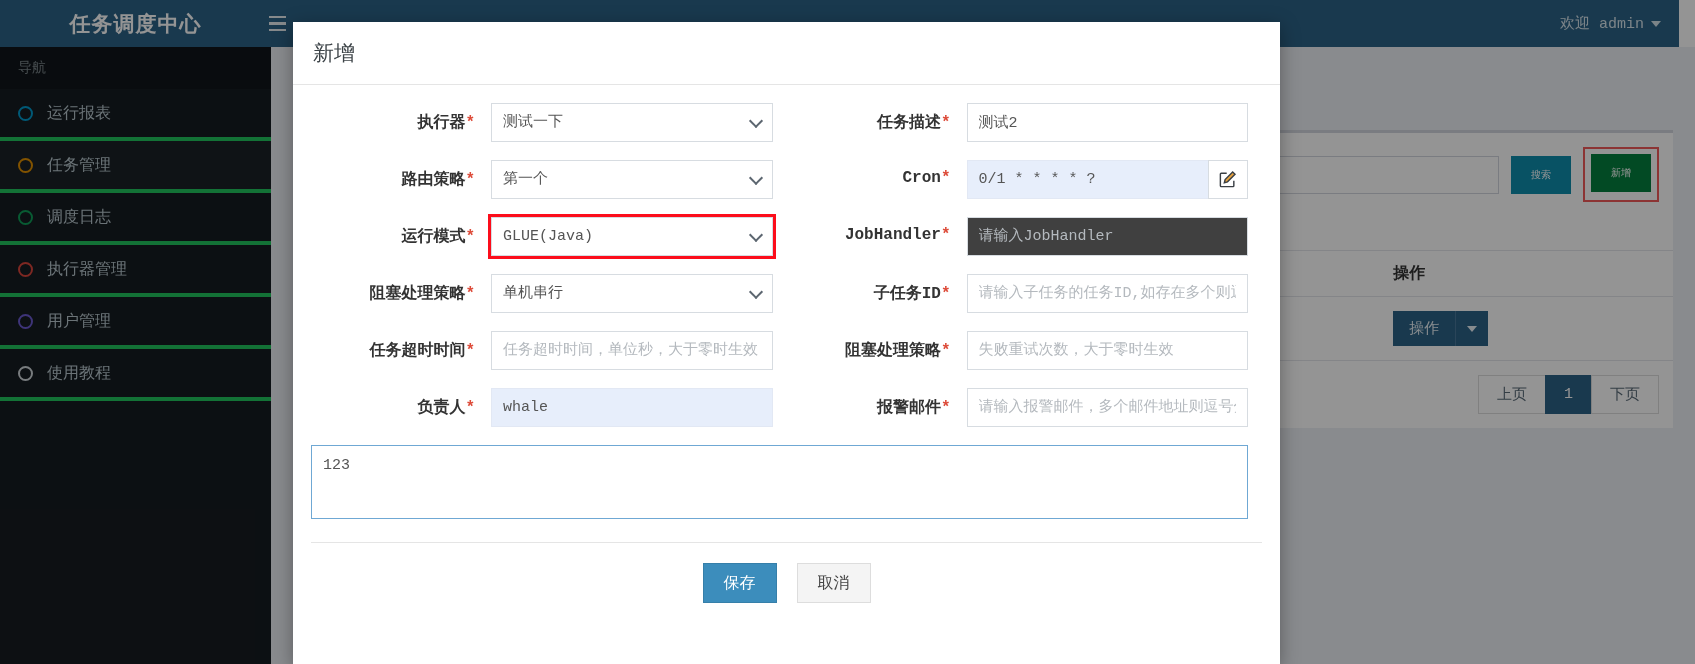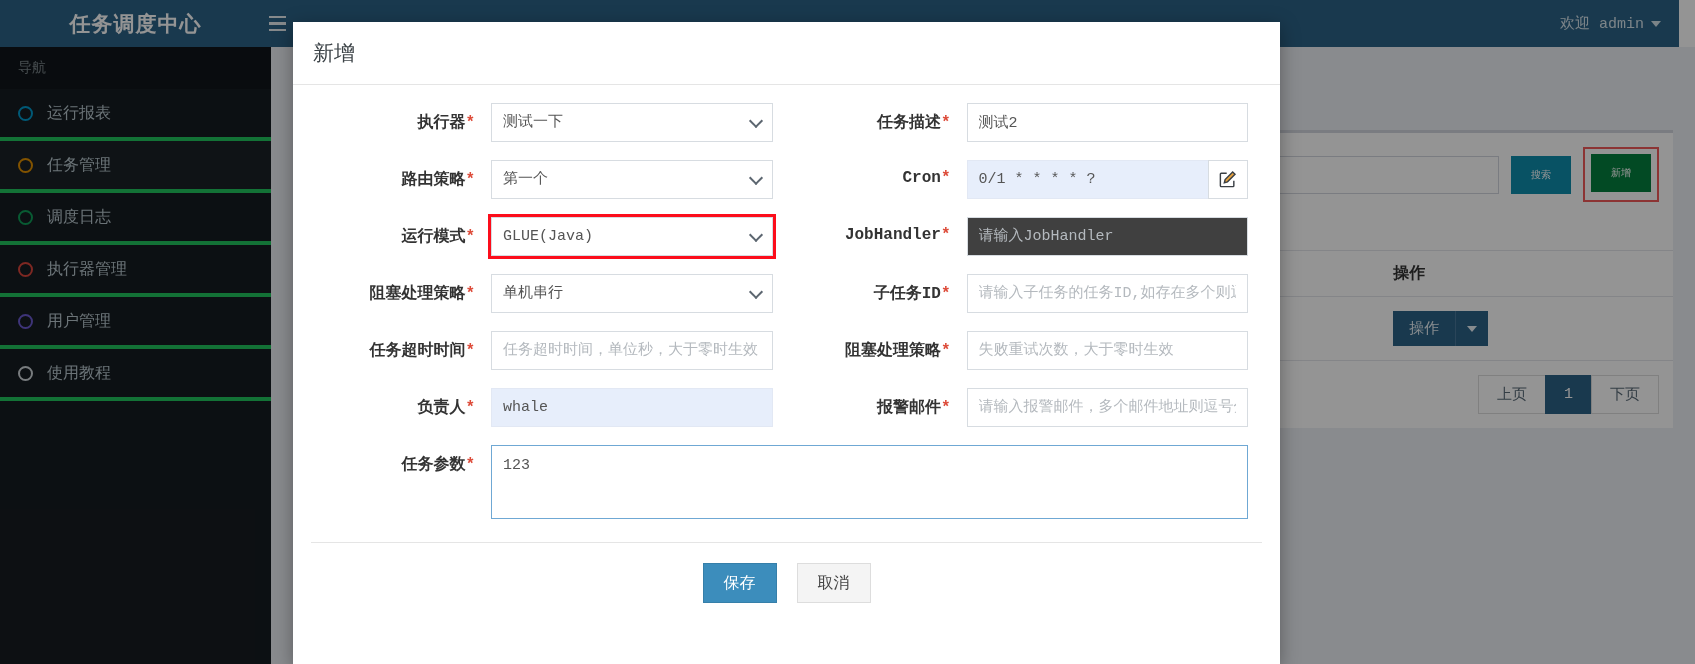--- a/index.html
+++ b/index.html
@@ -453,21 +453,20 @@
         <div class="fcol">
           <div class="flabel"><span>报警邮件</span><span class="req">*</span></div>
           <div class="fctl">
             <input class="inp" placeholder="请输入报警邮件，多个邮件地址则逗号分隔" style="">
           </div>
         </div>
       </div>
 
       <div class="frow">
         <div class="fcol" style="width:100%">
-          <div class="flabel"><span>任务参数</span><span class="req">*</span></div>
           <div class="fctl">
             <textarea class="ta" style="">123</textarea>
           </div>
         </div>
       </div>
 
       <div class="modal-foot">
         <button class="mb mb-save">保存</button>
         <button class="mb mb-cancel">取消</button>
       </div>

